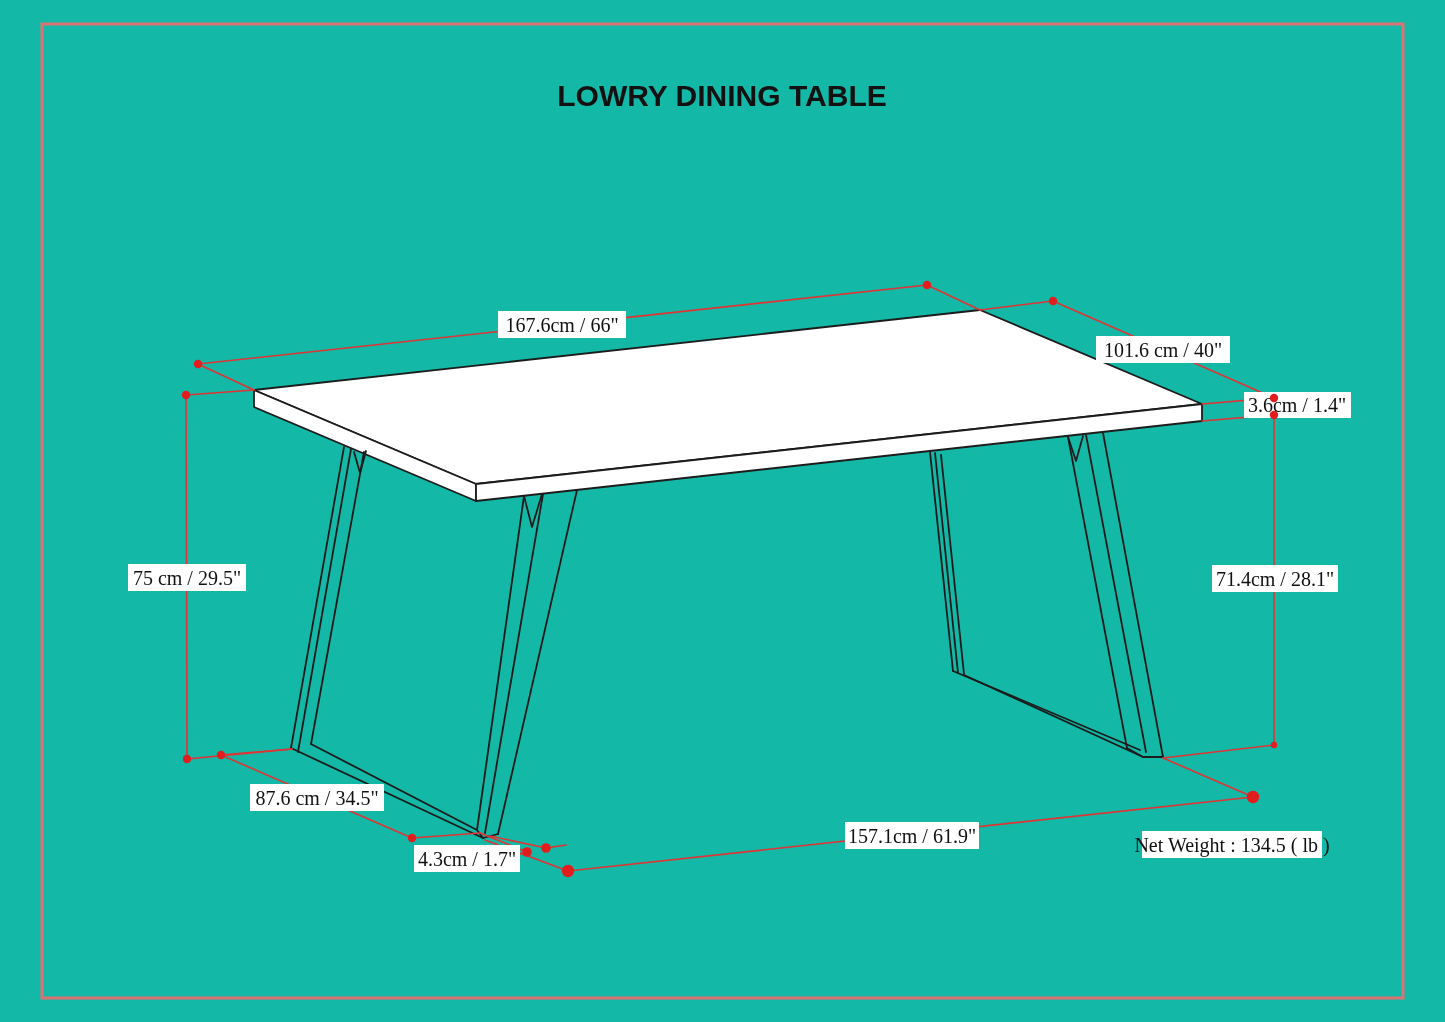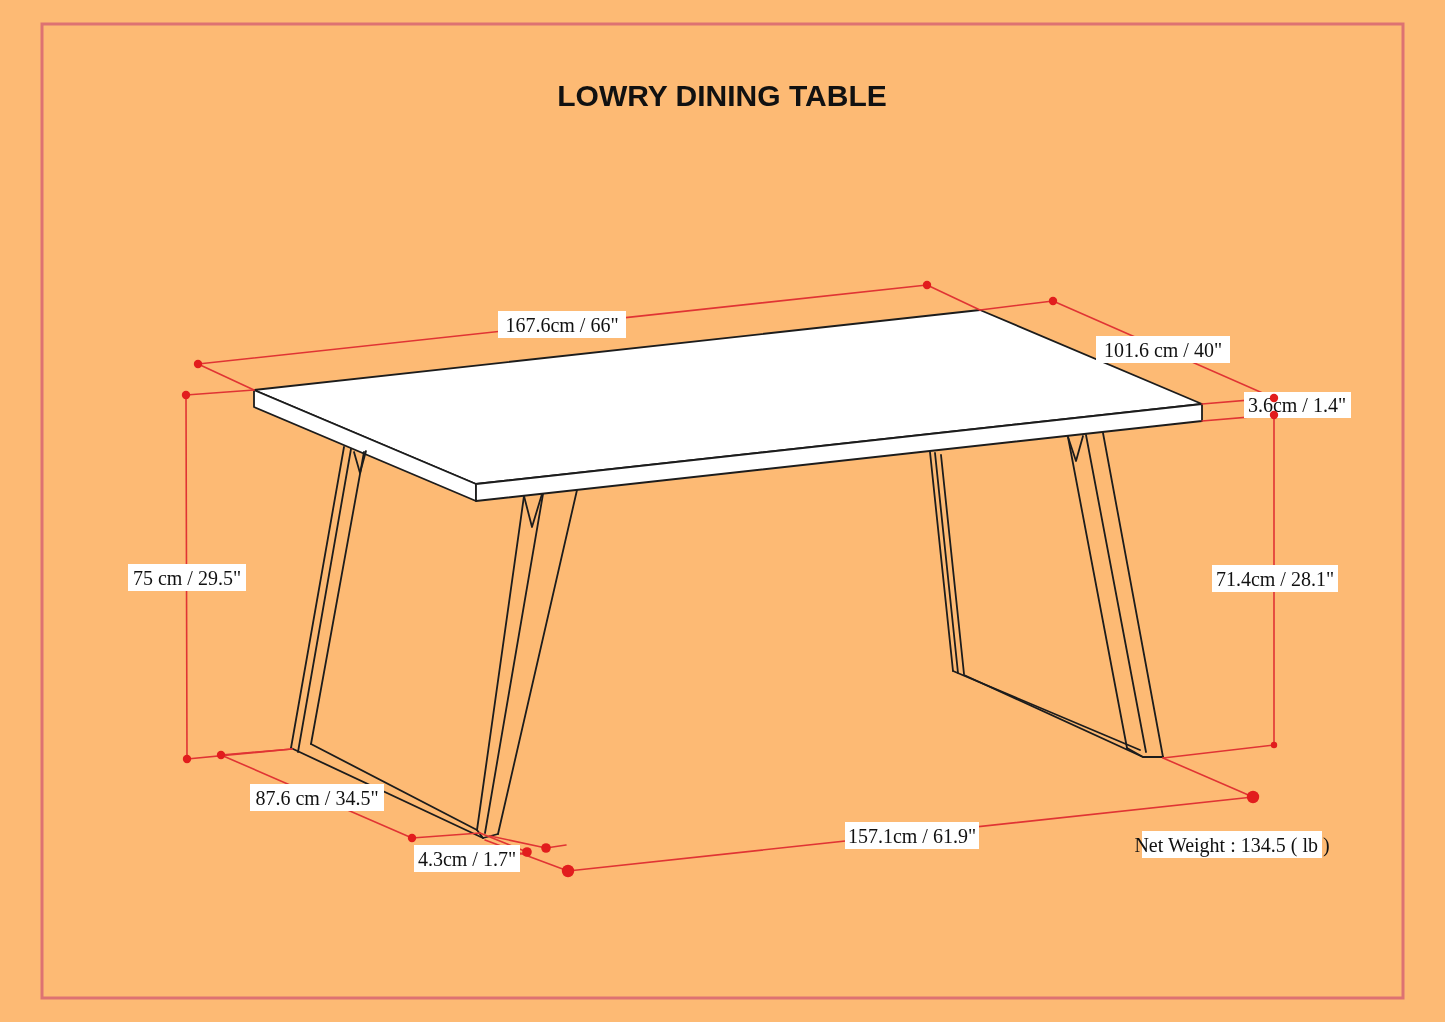--- a/index.html
+++ b/index.html
@@ -8,21 +8,21 @@
     background: #ffffff;
     width: 1445px;
     height: 1022px;
     overflow: hidden;
     font-family: "Liberation Serif", serif;
   }
   .page {
     position: relative;
     width: 1445px;
     height: 1022px;
-    background: #fdba74;
+    background: #14b8a6;
   }
   svg { display: block; }
   .dim-label {
     font-family: "Liberation Serif", serif;
     font-size: 20px;
     fill: #111111;
   }
   .note-label {
     font-family: "Liberation Serif", serif;
     font-size: 20px;

